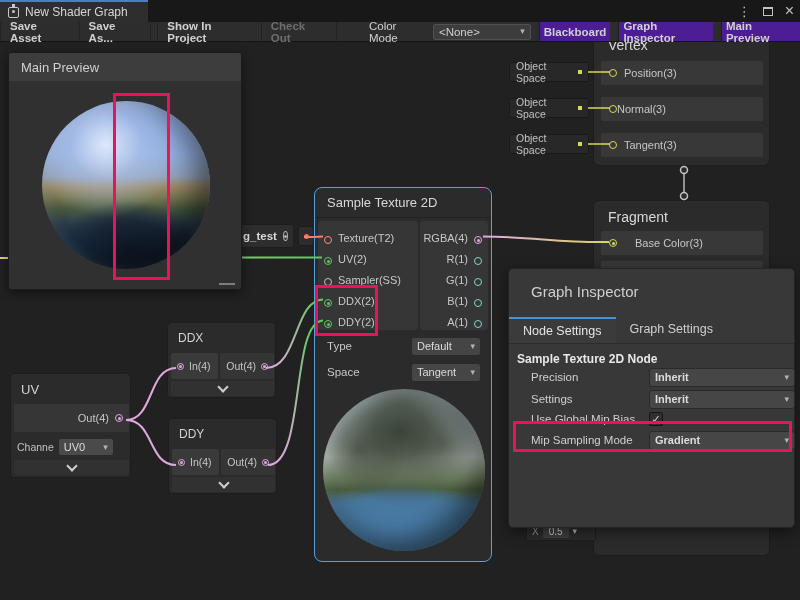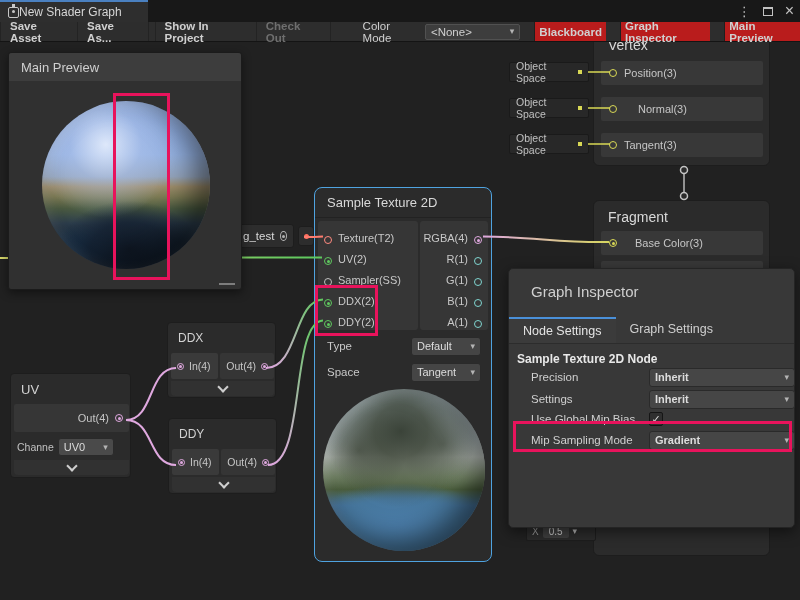--- a/index.html
+++ b/index.html
@@ -38,38 +38,38 @@
   .chev { width:8px; height:8px; border-left:2px solid #cfcfcf; border-bottom:2px solid #cfcfcf;
           transform:rotate(-45deg); margin-top:-4px; }
   .chev-row { position:absolute; display:flex; justify-content:center; align-items:center;
               background:#313131; border-radius:0 0 4px 4px; }
 
   .hl { position:absolute; border:3px solid #e8135c; z-index:7; pointer-events:none; }
 
   
   .tabbar { position:absolute; left:0; top:0; width:800px; height:22px; background:#181818; z-index:9; }
   .tab { position:absolute; left:0; top:0; width:148px; height:22px; background:#2e2e2e;
-         border-top:2px solid #4a80c0; display:flex; align-items:center; padding:0 8px;
+         border-top:2px solid #4a80c0; display:flex; align-items:center; gap:6px; padding:0 8px;
          font-size:12px; color:#d6d6d6; }
   .tab-icon { width:11px; height:11px; border:1.5px solid #c8c8c8; border-radius:2px; position:relative; flex:none; }
   .tab-icon::after { content:""; position:absolute; left:2.5px; top:2.5px; width:3px; height:3px;
          background:#c8c8c8; border-radius:50%; }
   .tab-icon::before { content:""; position:absolute; left:2.5px; top:-4px; width:3px; height:3px; background:#c8c8c8; }
   .winbtns { position:absolute; right:6px; top:0; height:22px; display:flex; align-items:center;
              gap:12px; color:#c2c2c2; }
   .win-max { width:10px; height:9px; border:1.5px solid #c2c2c2; border-top-width:2.5px; }
 
   .toolbar { position:absolute; left:0; top:22px; width:800px; height:20px; background:#2d2d2d;
              border-bottom:1px solid #141414; display:flex; align-items:stretch; z-index:9;
              font-size:11.5px; color:#d0d0d0; }
   .tb-btn { display:flex; align-items:center; padding:0 9px; border-right:1px solid #232323;font-weight:bold; }
   .tb-btn.first { border-left:1px solid #232323; }
   .tb-disabled { color:#6e6e6e; }
   .tb-right { display:flex; margin-left:auto; }
-  .tb-right .tb-btn { background:#b91c1c; border-left:1px solid #1f1f1f; border-right:none; margin-left:14px; padding:0 4px; }
+  .tb-right .tb-btn { background:#4c1d95; border-left:1px solid #1f1f1f; border-right:none; margin-left:8px; padding:0 4px; }
   .cm-group { display:flex; align-items:center; margin-left:32px; gap:6px; }
   .cm-dd { width:100px; height:16px; background:#3d3d3d; border:1px solid #515151; border-radius:2px;
            display:flex; align-items:center; justify-content:space-between; padding:0 5px; font-size:11.5px; }
 
   
   .preview-panel { position:absolute; left:8px; top:52px; width:234px; height:238px;
       background:#303030; border:1px solid #1b1b1b; border-radius:3px; z-index:5;
       box-shadow:0 3px 10px rgba(0,0,0,.45); }
   .preview-header { height:28px; background:#3d3d3d; border-radius:3px 3px 0 0;
       display:flex; align-items:center; padding:0 12px; font-size:13px; color:#cfcfcf; }
@@ -123,21 +123,21 @@
   
   .mini-header { position:absolute; left:10px; top:8px; font-size:12px; color:#d2d2d2; }
   .cell { display:flex; align-items:center; gap:5px; padding:0 6px; font-size:10.5px; color:#c6c6c6; background:#3a3a3a; border-radius:2px; }
 
   
   .ctx-chip { position:absolute; width:80px; height:20px; background:#282828; border:1px solid #1a1a1a;
       border-radius:2px; display:flex; align-items:center; font-size:10.5px; color:#c0c0c0;
       padding:0 6px; z-index:2; }
   .ctx-chip .sq { margin-left:auto; width:4px; height:4px; background:#d8d855; }
   .prop-node { position:absolute; background:#2d2d2d; border:1px solid #1d1d1d; border-radius:3px;
-      display:flex; align-items:center; z-index:2; }
+      display:flex; align-items:center; z-index:2;font-weight:bold; }
   .odot { width:10px; height:10px; border:1.5px solid #b0b0b0; border-radius:50%;
       display:flex; align-items:center; justify-content:center; }
   .odot::after { content:""; width:3px; height:3px; background:#b0b0b0; border-radius:50%; }
 </style>
 </head>
 <body>
 
 <div class="stage">
 
   <svg id="wires" width="800" height="600">
@@ -173,21 +173,21 @@
     <circle cx="684" cy="170" r="3.5" fill="#2b2b2b" stroke="#c4c4c4" stroke-width="1.5"></circle>
     <circle cx="684" cy="196" r="3.5" fill="#2b2b2b" stroke="#c4c4c4" stroke-width="1.5"></circle>
   </svg>
 
   <div class="node" style="left:593px; top:12px; width:177px; height:154px;">
     <div class="node-title abs" style="left:14px; top:24px; font-size:14px;">Vertex</div>
     <div class="row" style="left:7px; top:48px; width:162px; height:24px; padding:0 8px; gap:7px;">
       <span class="port p-yellow"></span>
       <span>Position(3)</span>
     </div>
-    <div class="row" style="left:7px; top:84px; width:162px; height:24px; padding:0 8px; gap:21px;">
+    <div class="row" style="left:7px; top:84px; width:162px; height:24px; padding:0 8px; gap:0;">
       <span class="port p-yellow"></span>
       <span>Normal(3)</span>
     </div>
     <div class="row" style="left:7px; top:120px; width:162px; height:24px; padding:0 8px; gap:7px;">
       <span class="port p-yellow"></span>
       <span>Tangent(3)</span>
     </div>
   </div>
 
   <div class="ctx-chip" style="left:509px; top:62px;">

